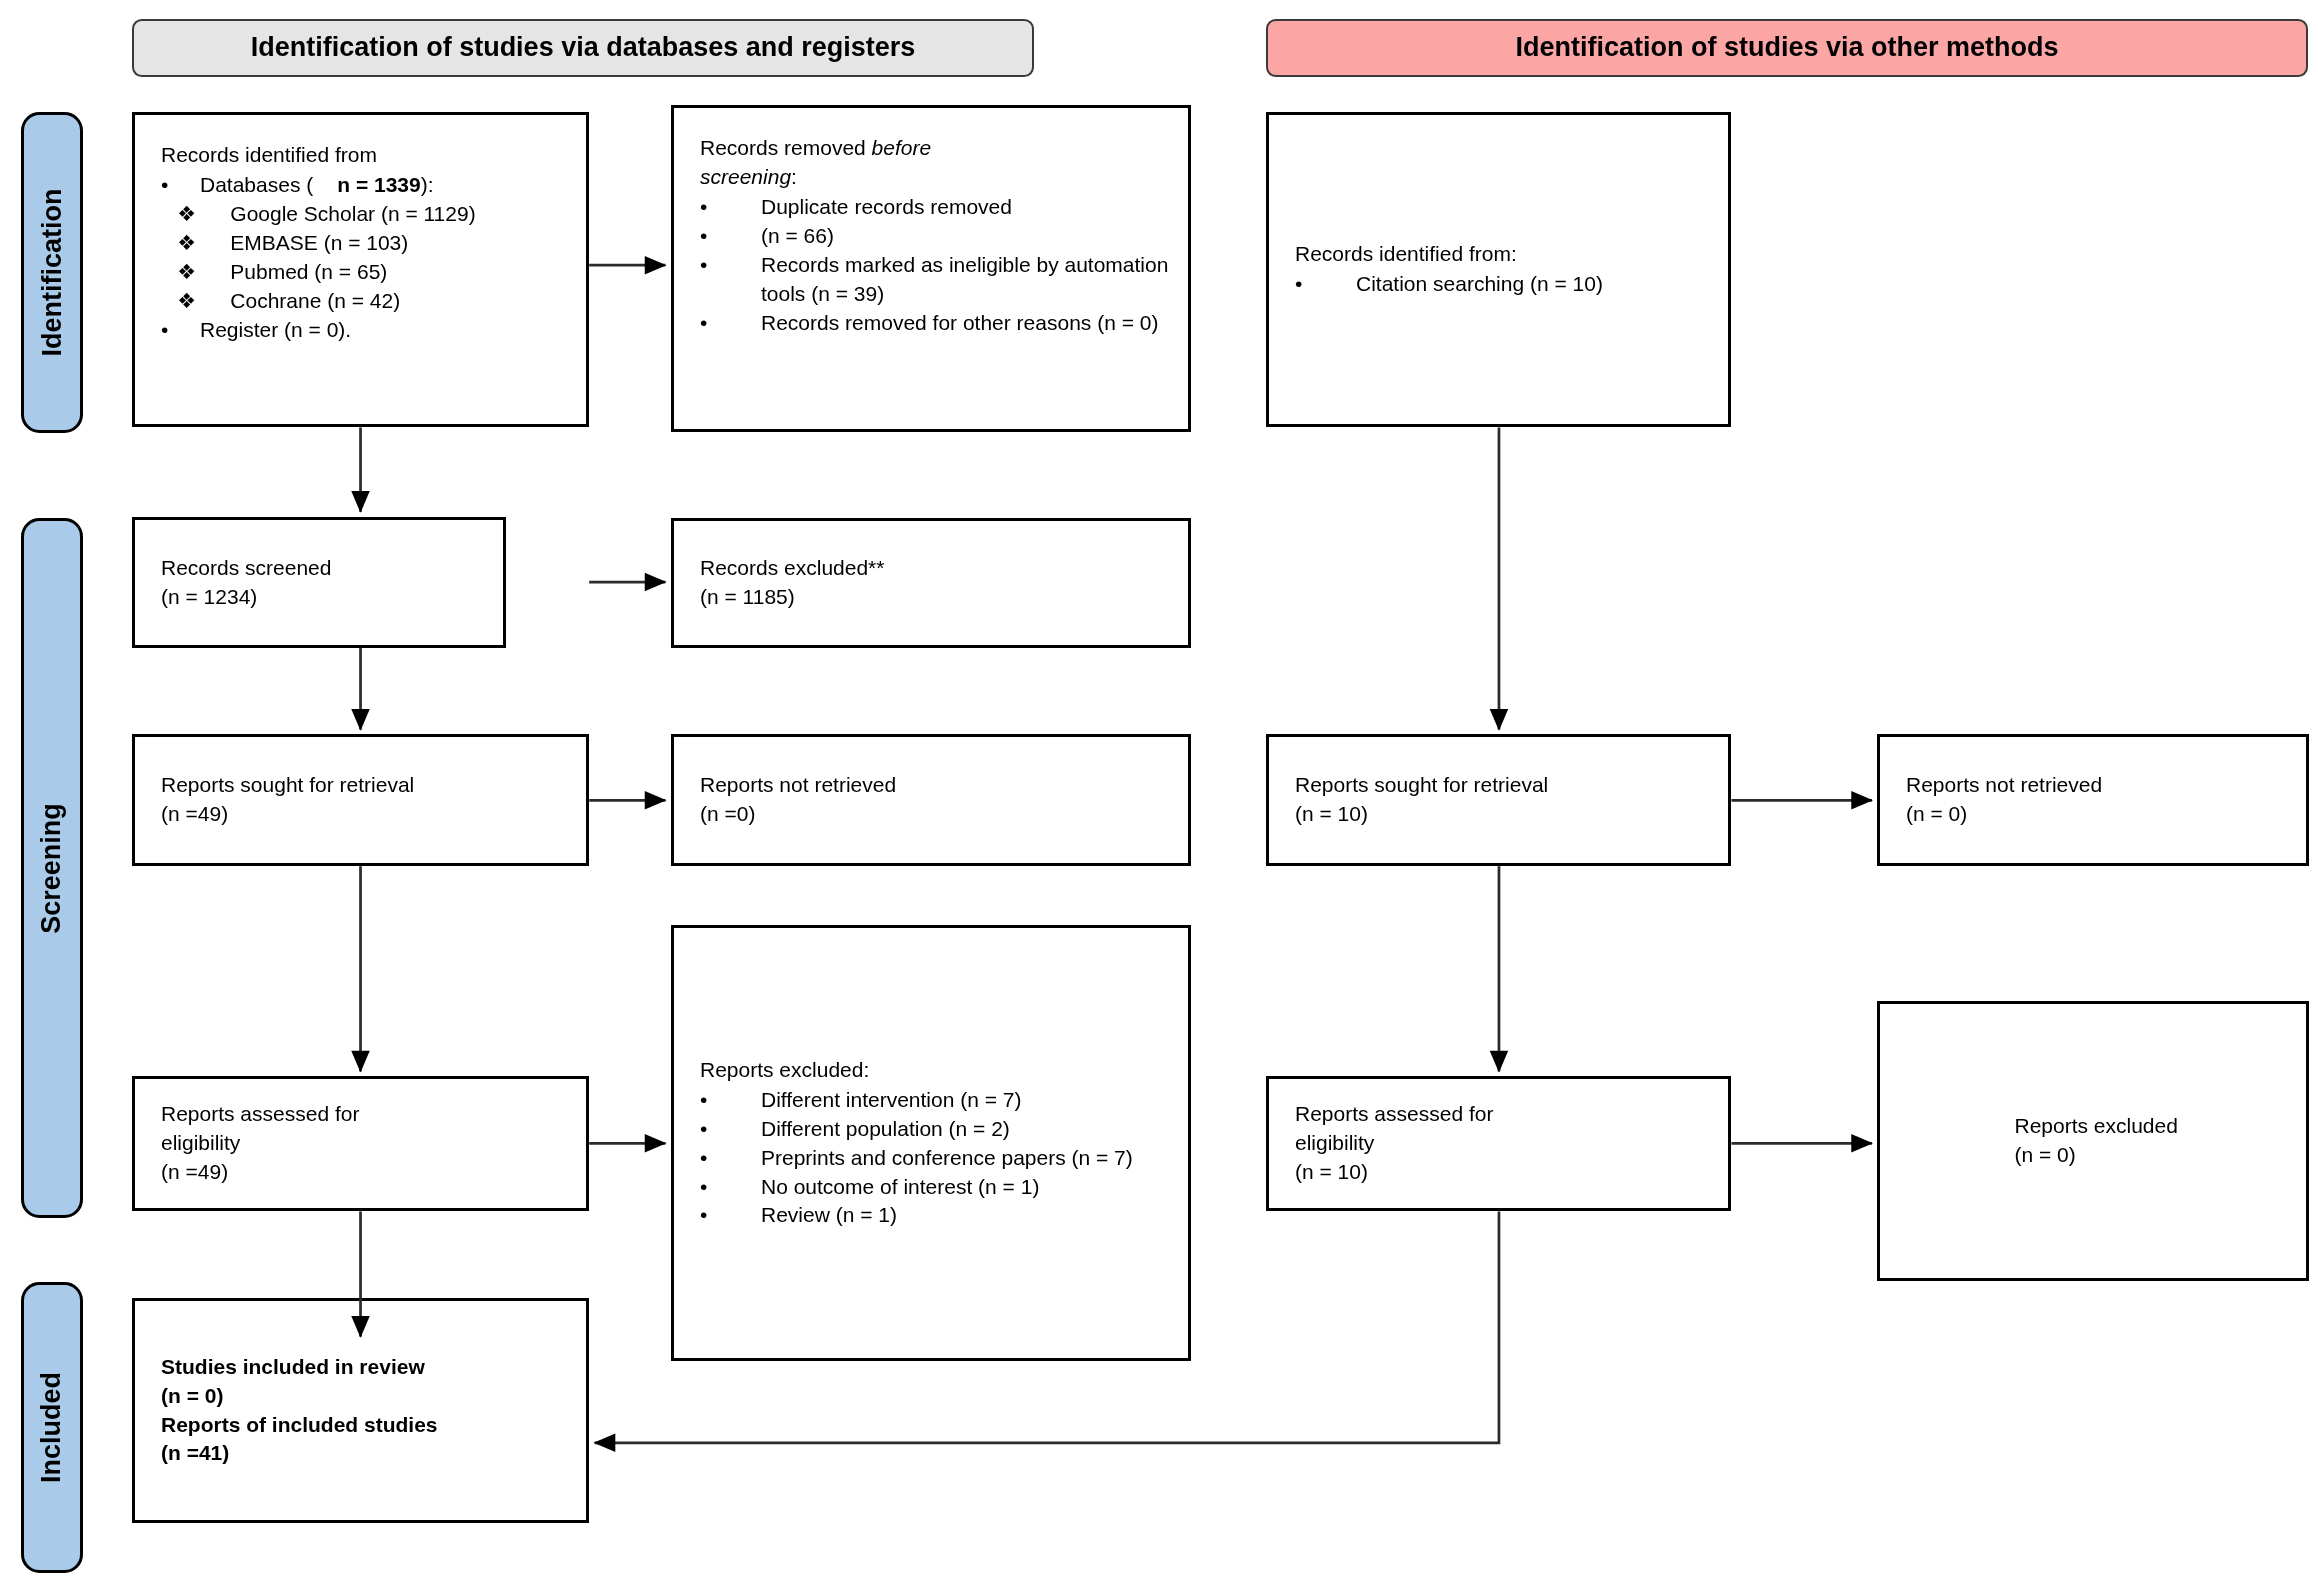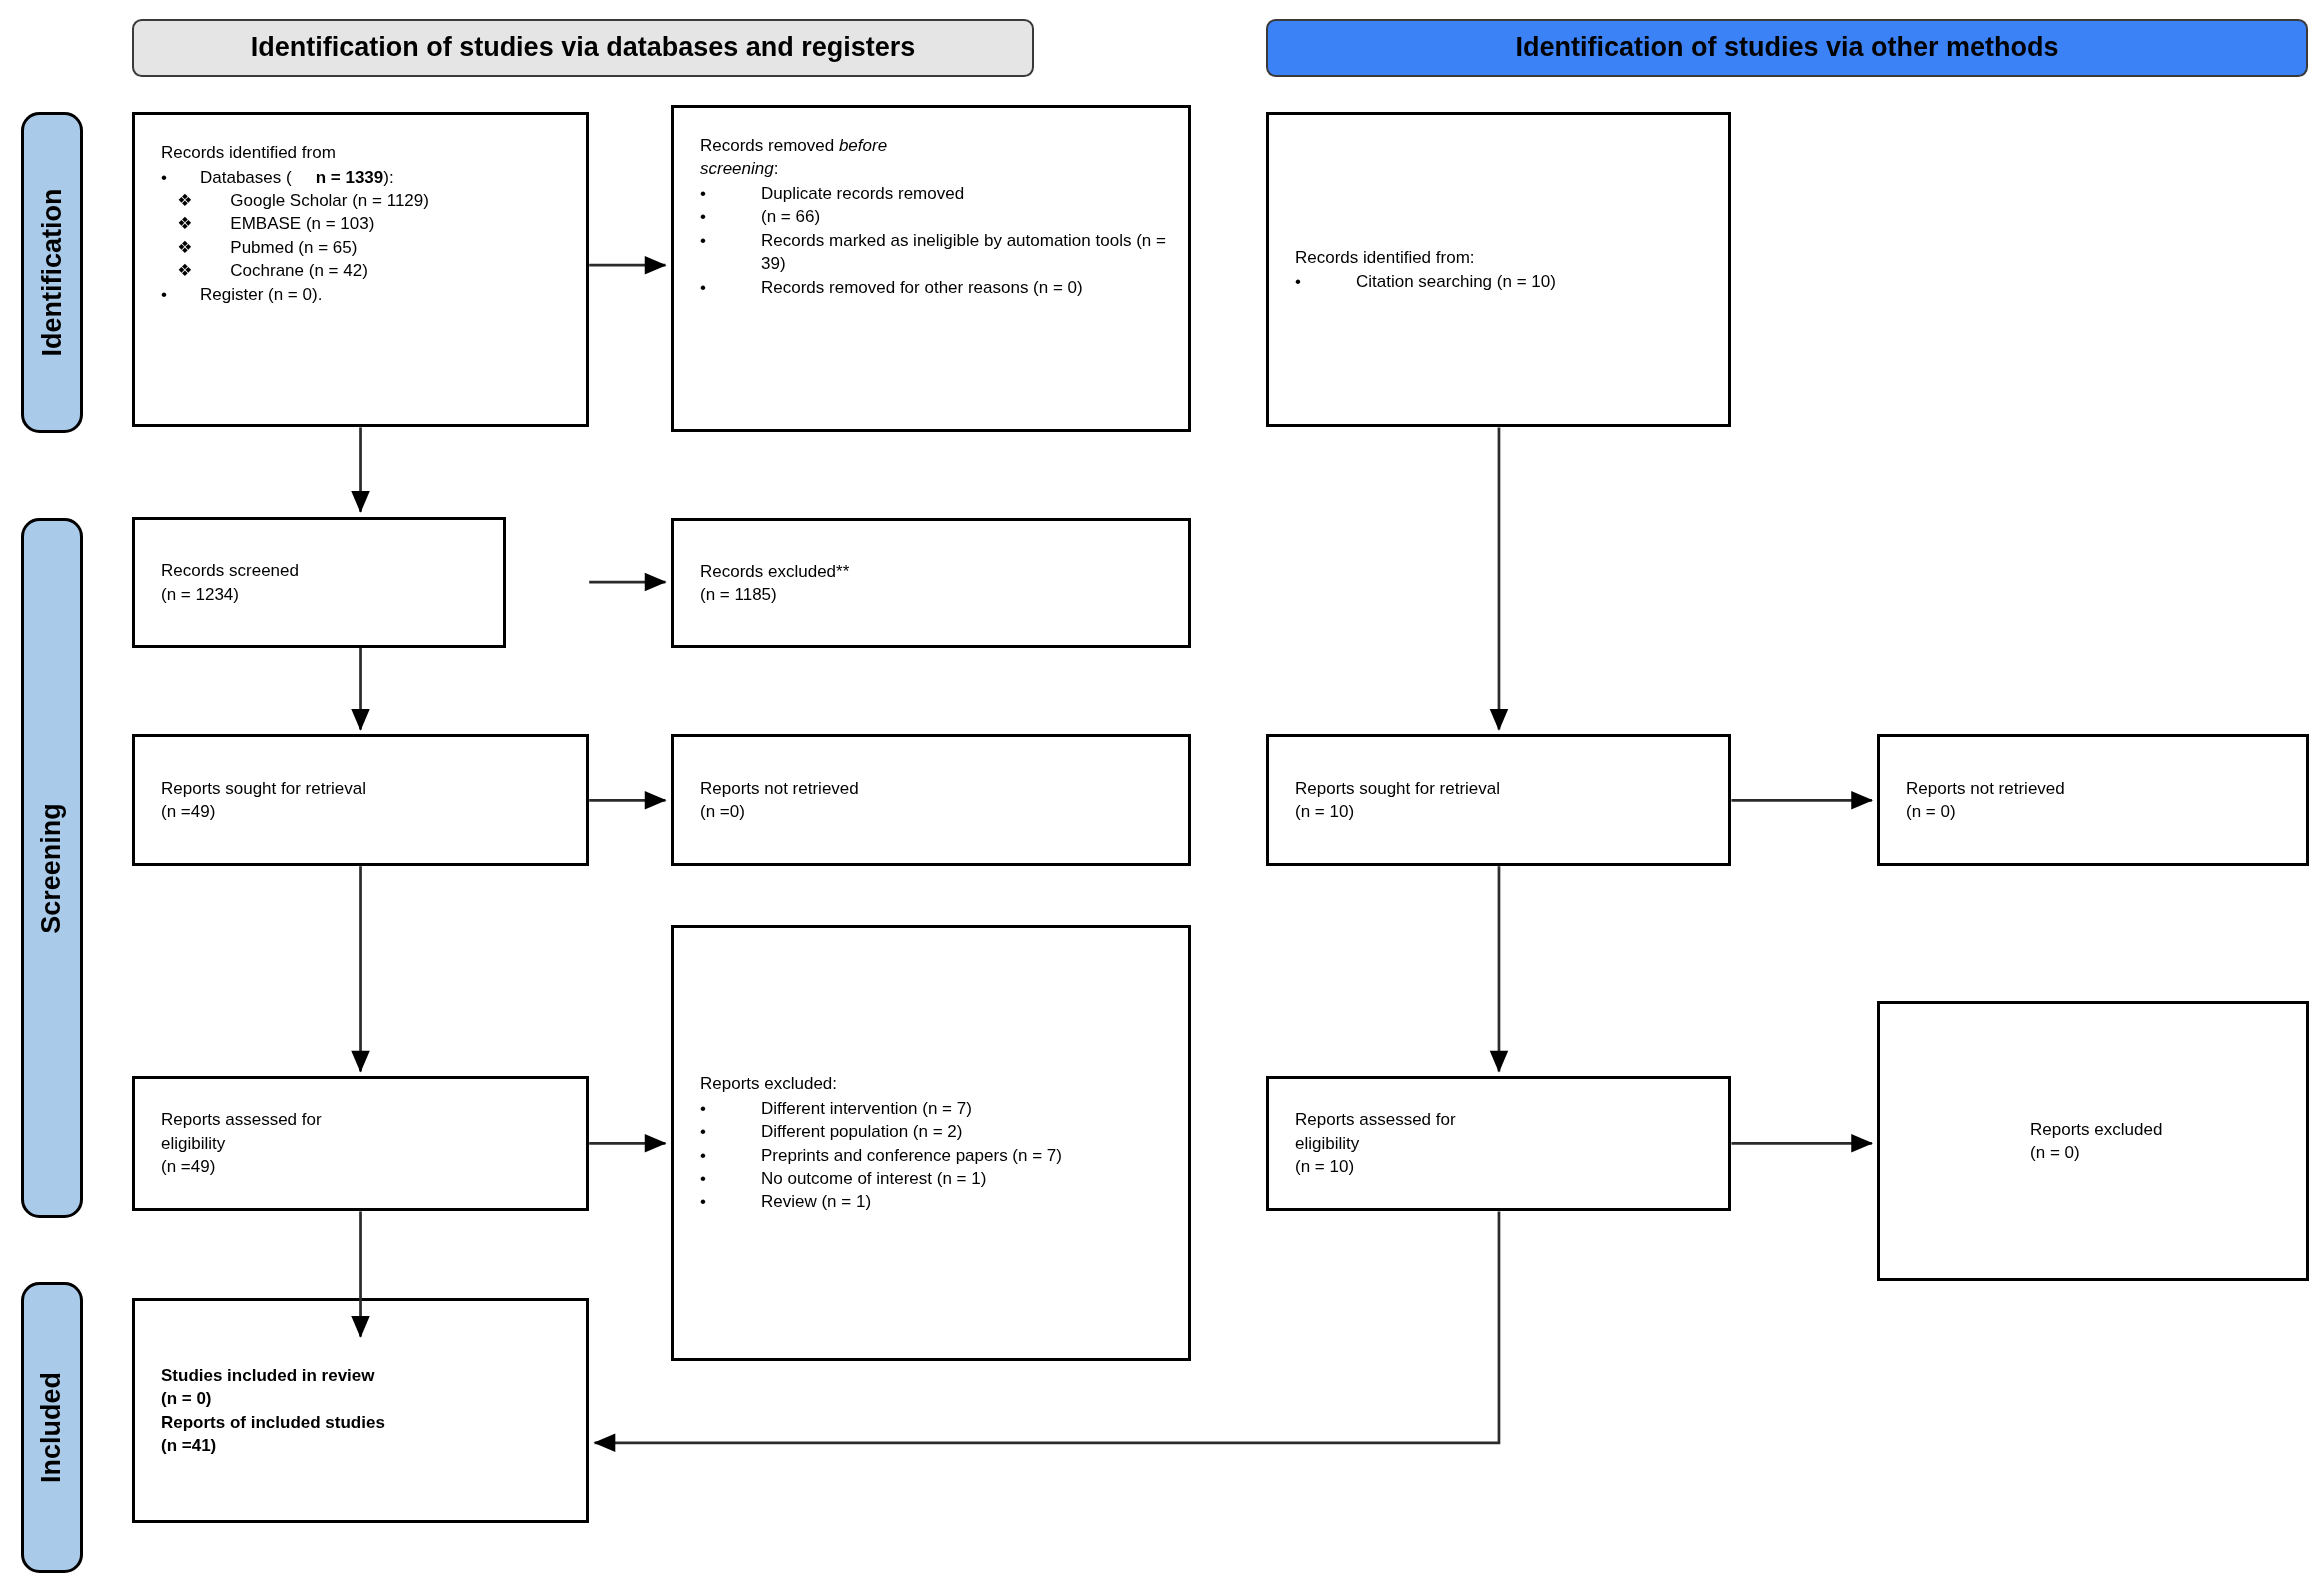--- a/index.html
+++ b/index.html
@@ -14,21 +14,21 @@
   }
   .side{
     position:absolute;background:#A9CBE9;border:3.8px solid #000;border-radius:18.5px;
     display:flex;align-items:center;justify-content:center;box-sizing:border-box;
   }
   .side span{
     transform:rotate(-90deg);white-space:nowrap;font-weight:bold;font-size:27px;
   }
   .box{
     position:absolute;background:#fff;border:3.8px solid #000;box-sizing:border-box;
-    font-size:17px;line-height:1.38;display:flex;flex-direction:column;
+    font-size:21px;line-height:1.38;display:flex;flex-direction:column;
   }
   .vcenter{justify-content:center;}
   .pad{padding:9.8px 19.6px 9.8px 26px;}
   .pad-top{padding-top:26px;}
   .tline{white-space:nowrap;}
   .li{display:flex;align-items:flex-start;}
   .li .marker{flex:0 0 39px;}
   .li.lvl2{padding-left:16.3px;}
   .li.lvl2 .marker{flex:0 0 53px;}
   .widegap .li .marker{flex:0 0 61px;}
@@ -38,21 +38,21 @@
   #arrows{position:absolute;left:0;top:0;width:2319px;height:1580px;pointer-events:none;}
 </style>
 </head>
 <body>
 
 <div id="canvas">
 
   <div class="band" style="left: 132px; top: 18.5px; width: 902px; height: 58px; background: #e5e5e5;">
     <span>Identification of studies via databases and registers</span>
   </div>
-  <div class="band" style="left: 1266px; top: 18.5px; width: 1042px; height: 58px; background: #3b82f6;">
+  <div class="band" style="left: 1266px; top: 18.5px; width: 1042px; height: 58px; background: #fca5a5;">
     <span>Identification of studies via other methods</span>
   </div>
 
   <div class="side" style="left: 20.7px; top: 112px; width: 62px; height: 321px; background: rgb(169, 203, 233);">
     <span>Identification</span>
   </div>
   <div class="side" style="left: 20.7px; top: 518px; width: 62px; height: 700px; background: rgb(169, 203, 233);">
     <span>Screening</span>
   </div>
   <div class="side" style="left: 20.7px; top: 1282px; width: 62px; height: 291px; background: rgb(169, 203, 233);">

